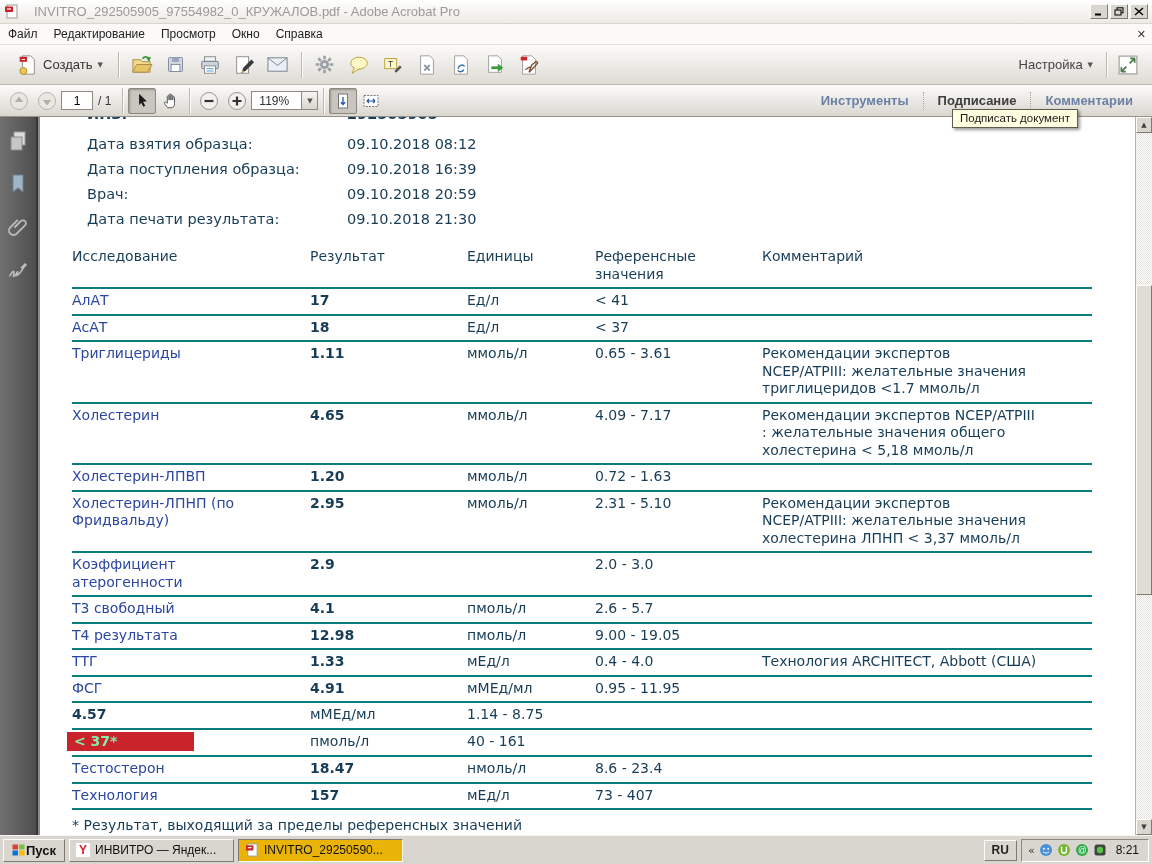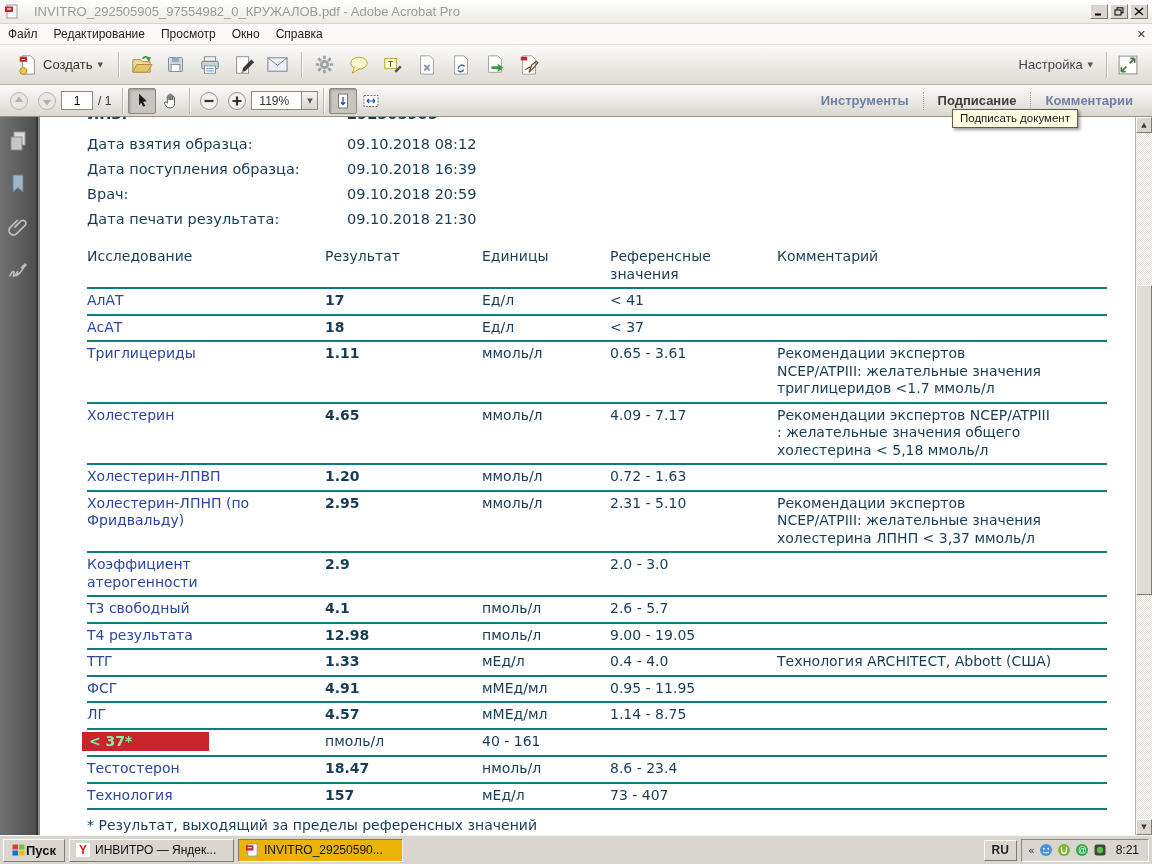--- a/index.html
+++ b/index.html
@@ -68,21 +68,21 @@
   .docarea { position:absolute; left:40px; right:17px; top:0; bottom:0; background:#fff;
     overflow:hidden; font-family:"DejaVu Sans",sans-serif; color:var(--doc-text,#173c56); }
 
   .inz-row { position:absolute; top:-11px; left:47px; font-size:14.5px; font-weight:bold; white-space:nowrap; }
   .inz-row .inz-value { position:absolute; left:260px; }
 
   .info-block { position:absolute; top:19px; left:47px; font-size:14.5px; }
   .info-row { position:relative; height:25px; white-space:nowrap; }
   .info-row .info-value { position:absolute; left:260px; }
 
-  .lab-table { position:absolute; top:131px; left:47px; width:1020px; font-size:14px; line-height:17.5px; }
+  .lab-table { position:absolute; top:131px; left:32px; width:1020px; font-size:14px; line-height:17.5px; }
   .t-head, .t-row { display:grid; grid-template-columns:238px 157px 128px 167px 330px; }
   .t-head { padding-bottom:4px; border-bottom:2px solid var(--line,#0c7d7d); }
   .t-head .hcell { white-space:pre-line; }
   .t-row { padding:3px 0 4px; border-bottom:2px solid var(--line,#0c7d7d); align-items:start; }
   .c-name { color:var(--test-name,#2b46a0); white-space:pre-line; padding-right:8px; }
   .c-result { font-weight:bold; }
   .c-comment { white-space:pre-line; padding-right:4px; }
   .result-flagged { background:var(--accent-red,#c9242b); color:#86efac; display:inline-block;
     width:127px; padding:1px 0 1px 7px; margin-left:-5px; margin-top:-1px; }
   .footnote { margin-top:7px; font-size:14px; }
@@ -486,21 +486,20 @@
 
             <div class="t-row">
               <div class="c-name">ФСГ</div>
               <div class="c-result"><span>4.91</span></div>
               <div class="c-units">мМЕд/мл</div>
               <div class="c-ref">0.95 - 11.95</div>
               <div class="c-comment"></div>
             </div>
 
             <div class="t-row">
-              <div class="c-name">ЛГ</div>
               <div class="c-result"><span>4.57</span></div>
               <div class="c-units">мМЕд/мл</div>
               <div class="c-ref">1.14 - 8.75</div>
               <div class="c-comment"></div>
             </div>
 
             <div class="t-row">
               <div class="c-result"><span class="result-flagged">&lt; 37*</span></div>
               <div class="c-units">пмоль/л</div>
               <div class="c-ref">40 - 161</div>

